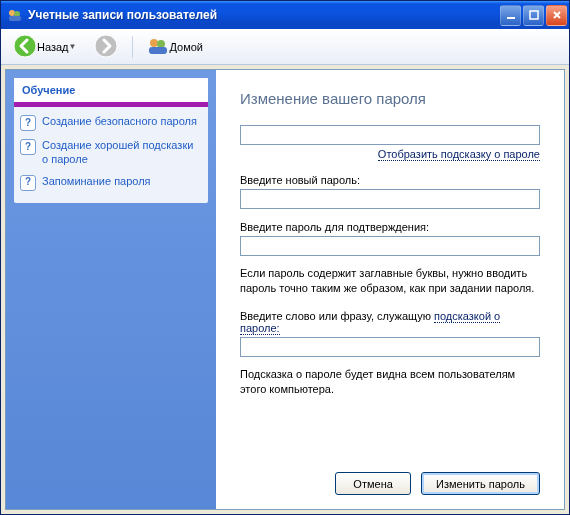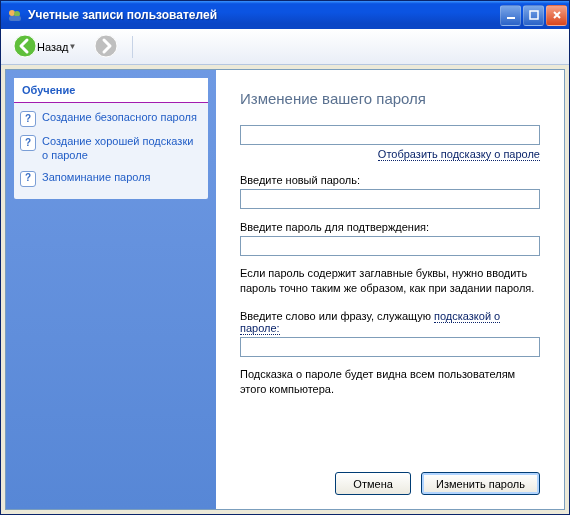--- a/index.html
+++ b/index.html
@@ -92,21 +92,21 @@
     color: #000;
     border-radius: 2px;
   }
   .sidepanel h3 {
     margin: 0;
     padding: 6px 8px;
     font-size: 11px;
     font-weight: bold;
     color: #215dc6;
     background: #fff;
-    border-bottom: 1px solid #a21caf;
+    border-bottom: 5px solid #a21caf;
   }
   .side-list { padding: 4px 6px 8px 6px; }
   .side-item {
     display: flex;
     align-items: flex-start;
     gap: 6px;
     padding: 4px 0;
     color: #215dc6;
     line-height: 1.25;
   }
@@ -221,20 +221,30 @@
     <div class="tb-btn">
       <span>
         <svg width="24" height="24" viewBox="0 0 24 24">
           <circle cx="12" cy="12" r="11" fill="#bfbfbf"></circle>
           <circle cx="12" cy="12" r="11" fill="none" stroke="#fff" stroke-width="1"></circle>
           <path d="M10 6 L16 12 L10 18" fill="none" stroke="#fff" stroke-width="3" stroke-linecap="round" stroke-linejoin="round"></path>
         </svg>
       </span>
     </div>
     <div class="tb-sep"></div>
+    <div class="tb-btn">
+      <span>
+        <svg width="22" height="22" viewBox="0 0 22 22">
+          <circle cx="7" cy="8" r="4" fill="#e8a24a"></circle>
+          <circle cx="14" cy="9" r="4" fill="#7fb850"></circle>
+          <rect x="2" y="12" width="18" height="7" rx="3" fill="#4a77c9"></rect>
+        </svg>
+      </span>
+      <span>Домой</span>
+    </div>
   </div>
 
   <div class="body">
 
     <div class="sidebar">
       <div class="sidepanel">
         <h3>Обучение</h3>
         <div class="side-list">
           <div class="side-item">
             <span class="q-icon">?</span>

